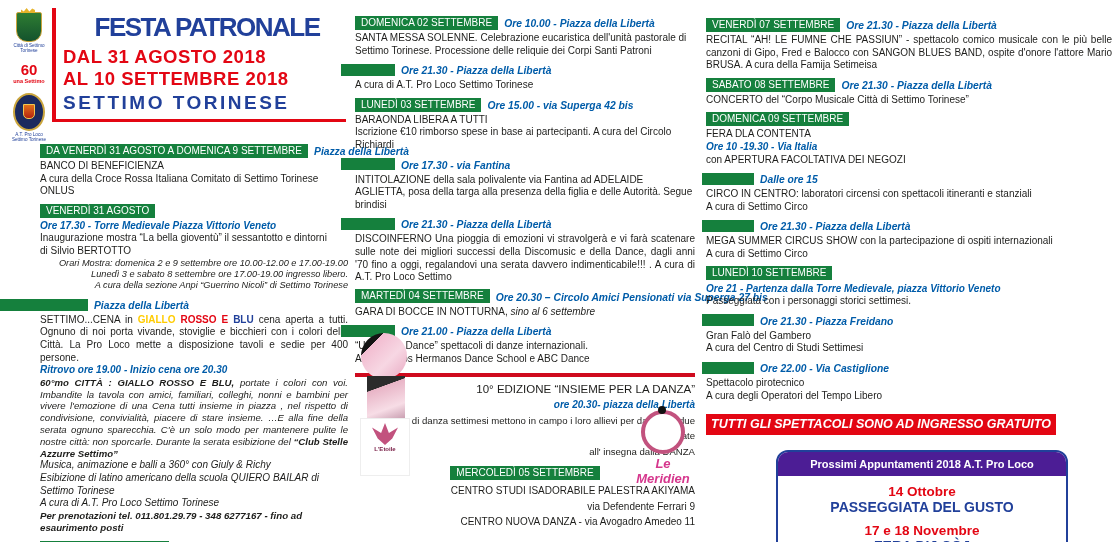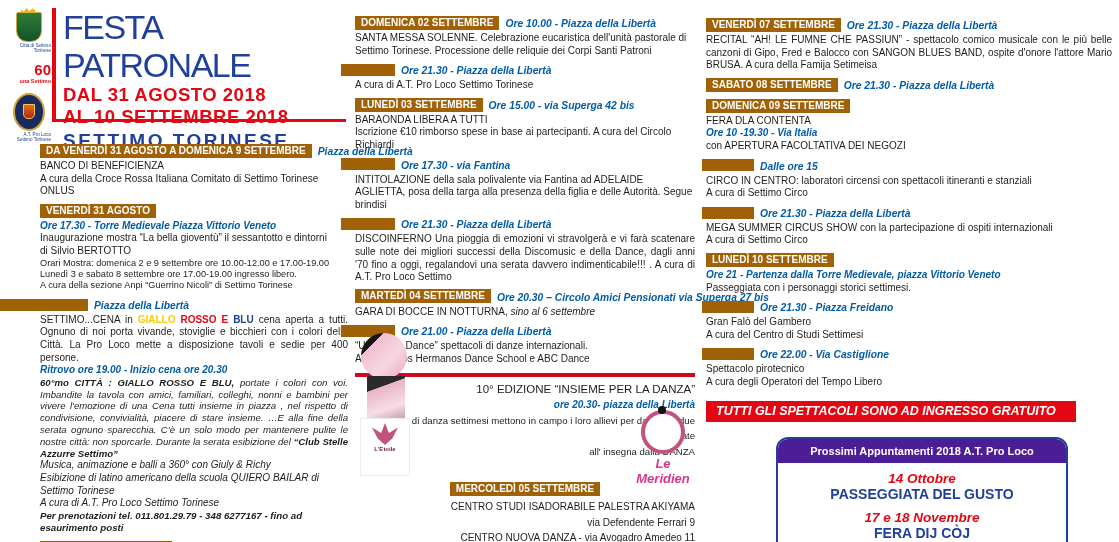--- a/index.html
+++ b/index.html
@@ -1,89 +1,89 @@
 <!DOCTYPE html>
 <html><head>
 <meta charset="utf-8">
 <style>
   html,body{margin:0;padding:0;background:#fff;}
   .page{position:relative;width:1119px;height:542px;background:#fff;overflow:hidden;
         font-family:"Liberation Sans",sans-serif;color:#1d1d1b;}
   
   .logos{position:absolute;left:7px;top:12px;width:44px;text-align:center;}
-  .logo-block{margin-bottom:9px;text-align:right;}
+  .logo-block{margin-bottom:9px;}
   .logo-cap{font-size:4.6px;color:#21409a;line-height:5px;margin-top:1px;}
   .crest{width:24px;height:28px;margin:0 auto;background:linear-gradient(#2e7d32,#14532d);
          border:1px solid #caa53d;border-radius:2px 2px 11px 11px;position:relative;}
   .crest:before{content:"";position:absolute;left:4px;top:-5px;width:14px;height:5px;
          background:#e6b32a;clip-path:polygon(0 100%,0 30%,20% 70%,40% 0,60% 70%,80% 10%,100% 40%,100% 100%);}
   .mark60{font-size:15px;font-weight:bold;color:#e30613;line-height:16px;}
   .cap60{font-size:5.5px;font-weight:bold;color:#e30613;}
   .oval{width:28px;height:34px;margin:0 auto;background:#1b2a5e;border:2px solid #caa53d;
         border-radius:50%;position:relative;}
   .oval:before{content:"";position:absolute;left:8px;top:9px;width:10px;height:13px;
         background:linear-gradient(#e2701a,#b3240f);border-radius:0 0 5px 5px;border:1px solid #f3c74f;}
   .vline{position:absolute;left:52px;top:8px;width:4px;height:112px;background:#e30613;}
   .hline{position:absolute;left:52px;top:119px;width:294px;height:3px;background:#e30613;}
   .masthead{position:absolute;left:63px;top:8px;width:288px;}
-  .mast-title{font-size:34px;font-weight:normal;color:#21409a;letter-spacing:-1.5px;line-height:38px;}
+  .mast-title{font-size:26px;font-weight:bold;color:#21409a;letter-spacing:-1.5px;line-height:38px;text-align:center;}
   .mast-date{font-size:18.5px;font-weight:bold;color:#e30613;letter-spacing:.5px;line-height:22px;}
   .mast-city{font-size:19px;font-weight:bold;color:#21409a;letter-spacing:2.5px;line-height:25px;}
   
   .col{position:absolute;}
   .col-left{left:40px;top:138px;width:308px;}
   .col-mid{left:355px;top:10px;width:340px;}
   .col-right{left:706px;top:12px;width:406px;}
   .col p{margin:0;font-size:10px;line-height:12.6px;color:#1d1d1b;}
   .b{font-weight:normal;} .i{font-style:italic;} .bi{font-weight:bold;font-style:italic;}
   .y{color:#ffcc00;font-weight:bold;} .r{color:#e30613;font-weight:bold;} .bl{color:#21409a;font-weight:bold;}
   .timep{color:#005ca9 !important;font-style:italic;font-weight:bold;}
-  .note{font-size:9.2px !important;line-height:11.4px !important;}
+  .note{font-size:9.2px !important;font-style:italic;line-height:11.4px !important;text-align:right;}
   .inote{font-size:9.6px !important;font-style:italic;line-height:11.8px !important;}
   .it{font-style:italic;}
   .bnote{font-style:italic;font-weight:bold;font-size:9.7px !important;}
   .just{text-align:justify;}
   .center{text-align:right;}
   .small{font-size:9.6px !important;}
   .col-mid p.center{line-height:15.5px;}
   .cb-title{font-size:11.5px !important;}
   .head-row{margin:3px 0 1px;white-space:nowrap;}
-  .banner{display:inline-block;background:#a16207;color:#fff;font-weight:bold;font-size:10px;
+  .banner{display:inline-block;background:#15803d;color:#fff;font-weight:normal;font-size:10px;
           padding:1px 6px 2px;vertical-align:middle;}
   .banner.empty{width:48px;height:12px;padding:0;}
   .col-left .banner.empty{margin-left:-40px;width:88px;}
   .col-mid .banner.empty{margin-left:-14px;width:54px;}
   .col-right .banner.empty{margin-left:-4px;width:52px;}
   .time{color:#005ca9;font-style:italic;font-weight:bold;font-size:10.3px;margin-left:6px;}
   .red-rule{height:4px;background:#cf0a1e;margin:7px 0 5px;}
-  .cb-row{text-align:center;margin:20px 0 2px;}
+  .cb-row{text-align:center;margin:4px 0 2px;}
   
   .img-dancer{position:absolute;left:6px;top:323px;width:46px;height:46px;border-radius:50%;
       background:linear-gradient(135deg,#141414 24%,#f2bdd1 25%,#f7d7e3 60%,#e8a9c2 100%);}
   .img-shoes{position:absolute;left:12px;top:366px;width:38px;height:42px;
       background:linear-gradient(160deg,#2b2b2b 28%,#e8b4c6 29%,#f7dde6 72%,#caa0b2 100%);}
   .img-etoile{position:absolute;left:5px;top:408px;width:48px;height:56px;background:#fff;
       border:1px solid #eee;text-align:center;}
   .img-etoile .petals{width:26px;height:22px;margin:4px auto 1px;background:#c2527e;
       clip-path:polygon(50% 0,65% 45%,100% 20%,78% 70%,50% 100%,22% 70%,0 20%,35% 45%);}
   .etoile-label{font-size:6px;color:#7a2048;font-weight:bold;}
   .img-meridien{position:absolute;left:278px;top:400px;width:60px;height:64px;text-align:center;}
   .img-meridien .ring{width:36px;height:36px;margin:0 auto;border:4px solid #c2527e;border-radius:50%;
       position:relative;background:#fff;}
   .img-meridien .ring:before{content:"";position:absolute;left:13px;top:-8px;width:8px;height:8px;
       border-radius:50%;background:#111;}
   .meridien-label{font-size:13px;font-weight:bold;font-style:italic;color:#d6378d;margin-top:2px;}
   
-  .free-banner{background:#e30613;color:#fff;font-weight:bold;font-style:italic;text-align:left;
-      font-size:12.5px;padding:3px 10px 4px;margin-top:12px;width:350px;}
+  .free-banner{background:#e30613;color:#fff;font-weight:bold;font-style:italic;text-align:center;
+      font-size:12.5px;padding:3px 0 4px;margin-top:12px;width:350px;}
   .upcoming{width:288px;margin:15px 0 0 70px;border:2px solid #21409a;border-radius:12px;overflow:hidden;
       background:#fff;text-align:center;padding-bottom:10px;}
   .up-head{background:#4c1d95;color:#fff;font-weight:bold;font-size:11px;
       padding:6px 4px;}
-  .up-date{color:#e30613;font-weight:bold;font-size:13.5px;margin-top:8px;line-height:15px;font-style:italic;}
+  .up-date{color:#e30613;font-weight:bold;font-size:13.5px;margin-top:8px;line-height:15px;}
   .up-name{color:#21409a;font-weight:bold;font-size:14px;line-height:16px;}
 </style>
 </head>
 <body>
 
 <div class="page">
 
   <aside class="logos">
     <div class="logo-block">
       <div class="crest"></div>
@@ -169,20 +169,21 @@
       <div class="ring"></div>
       <div class="meridien-label">Le Meridien</div>
     </div>
   </section>
 
   <section class="col col-right">
     <div>
         <div class="head-row"><span class="banner">VENERDÌ 07 SETTEMBRE</span><span class="time">Ore 21.30 - Piazza della Libertà</span></div>
         <p class="just"><span class="b">RECITAL “AH! LE FUMNE CHE PASSIUN”</span><span> - spettacolo comico musicale con le più belle canzoni di Gipo, Fred e Balocco con SANGON BLUES BAND, ospite d'onore l'attore Mario BRUSA. A cura della Famija Setimeisa</span></p>
         <div class="head-row"><span class="banner">SABATO 08 SETTEMBRE</span><span class="time">Ore 21.30 - Piazza della Libertà</span></div>
+        <p><span class="b">CONCERTO del “Corpo Musicale Città di Settimo Torinese”</span></p>
         <div class="head-row"><span class="banner">DOMENICA 09 SETTEMBRE</span></div>
         <p><span class="b">FERA DLA CONTENTA</span></p>
         <p class="timep"><span>Ore 10 -19.30 - Via Italia</span></p>
         <p><span>con APERTURA FACOLTATIVA DEI NEGOZI</span></p>
         <div class="head-row"><span class="banner empty"></span><span class="time">Dalle ore 15</span></div>
         <p><span class="b">CIRCO IN CENTRO:</span><span> laboratori circensi con spettacoli itineranti e stanziali</span></p>
         <p><span>A cura di Settimo Circo</span></p>
         <div class="head-row"><span class="banner empty"></span><span class="time">Ore 21.30 - Piazza della Libertà</span></div>
         <p><span class="b">MEGA SUMMER CIRCUS SHOW</span><span> con la partecipazione di ospiti internazionali</span></p>
         <p><span>A cura di Settimo Circo</span></p>

